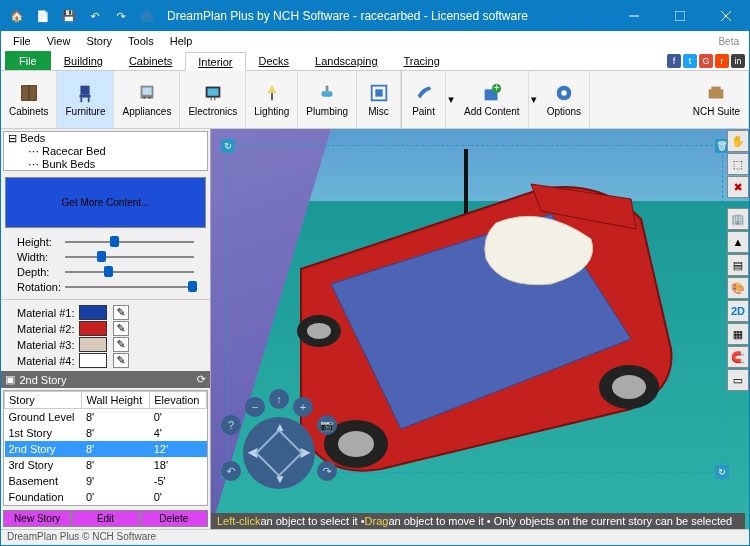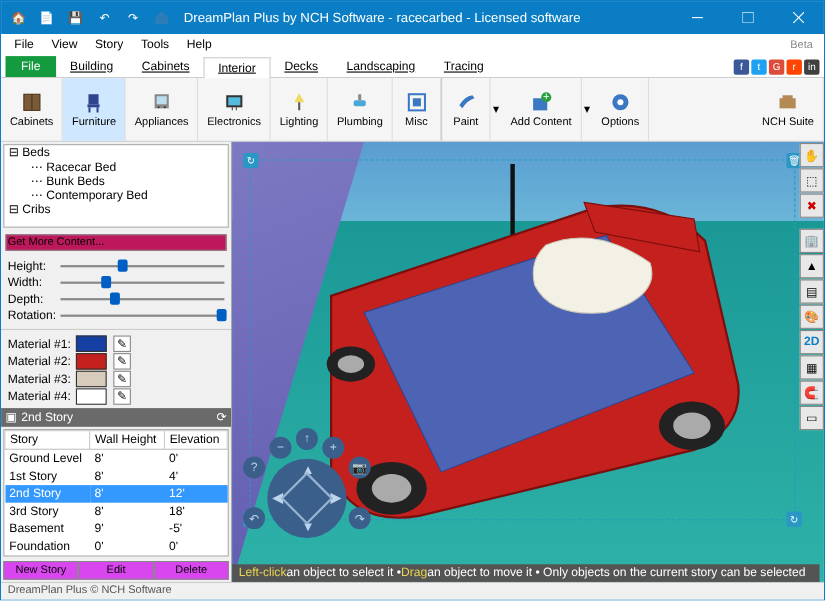--- a/index.html
+++ b/index.html
@@ -23,22 +23,22 @@
 .ribbon-group.selected { background: #d0e8ff; }
 .ribbon-group svg { width: 22px; height: 22px; }
 .ribbon-group .lbl { margin-top: 2px; font-size: 10px; }
 .ribbon .dropdown-arrow { width: 10px; display: flex; align-items: center; justify-content: center; }
 .ribbon .spacer { flex: 1; }
 .body-area { flex: 1; display: flex; min-height: 0; }
 .left-panel { width: 210px; background: #f0f0f0; display: flex; flex-direction: column; border-right: 1px solid #aaa; }
 .tree { height: 82px; overflow-y: scroll; background: #fff; margin: 2px; border: 1px solid #aaa; font-size: 10px; padding: 0; }
 .tree .t1 { padding-left: 4px; }
 .tree .t2 { padding-left: 24px; }
-.getmore { margin: 4px; padding: 1px; border: 1px solid #888; background: #be185d; text-align: left; font-size: 10px; }
-.sliders { padding: 2px 6px; flex-shrink: 0; overflow: hidden; }
+.getmore { margin: 4px; padding: 19px; border: 1px solid #888; background: #1d4ed8; text-align: center; font-size: 10px; }
+.sliders { padding: 2px 16px; flex-shrink: 0; overflow: hidden; }
 .slider-row { display: flex; align-items: center; margin: 1px 0; font-size: 10px; }
 .slider-row .slbl { width: 48px; }
 .slider-row .track { flex: 1; height: 14px; position: relative; }
 .slider-row .track::before { content: ""; position: absolute; left: 0; right: 0; top: 6px; height: 2px; background: #888; }
 .slider-row .thumb { position: absolute; width: 9px; height: 11px; background: #005fc4; top: 1px; border-radius: 2px; }
 .mat-row { display: flex; align-items: center; font-size: 10px; margin: 1px 0; }
 .mat-row .mlbl { width: 62px; }
 .mat-row .swatch { width: 28px; height: 15px; border: 1px solid #333; margin-right: 6px; }
 .mat-row .eyedrop { width: 16px; height: 15px; border: 1px solid #888; background: #fff; display: flex; align-items: center; justify-content: center; }
 .story-hdr { background: #6a6a6a; color: #fff; padding: 2px 4px; font-size: 10px; display: flex; align-items: center; }

